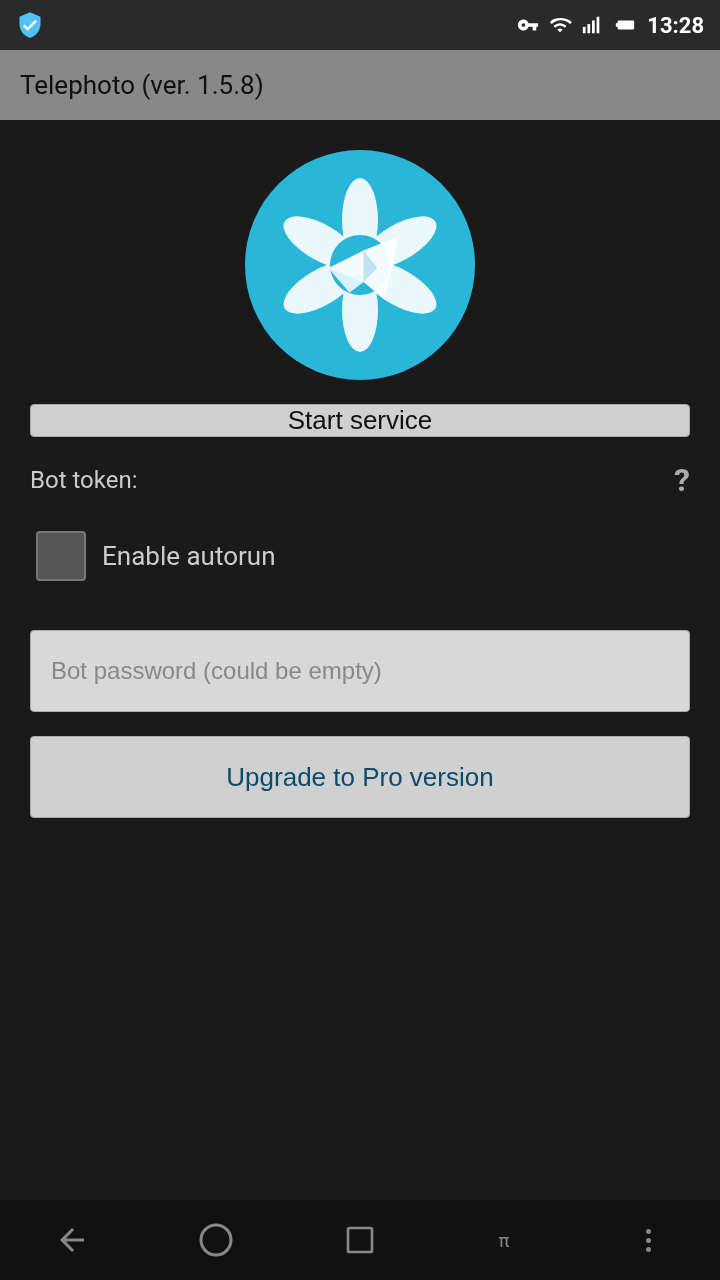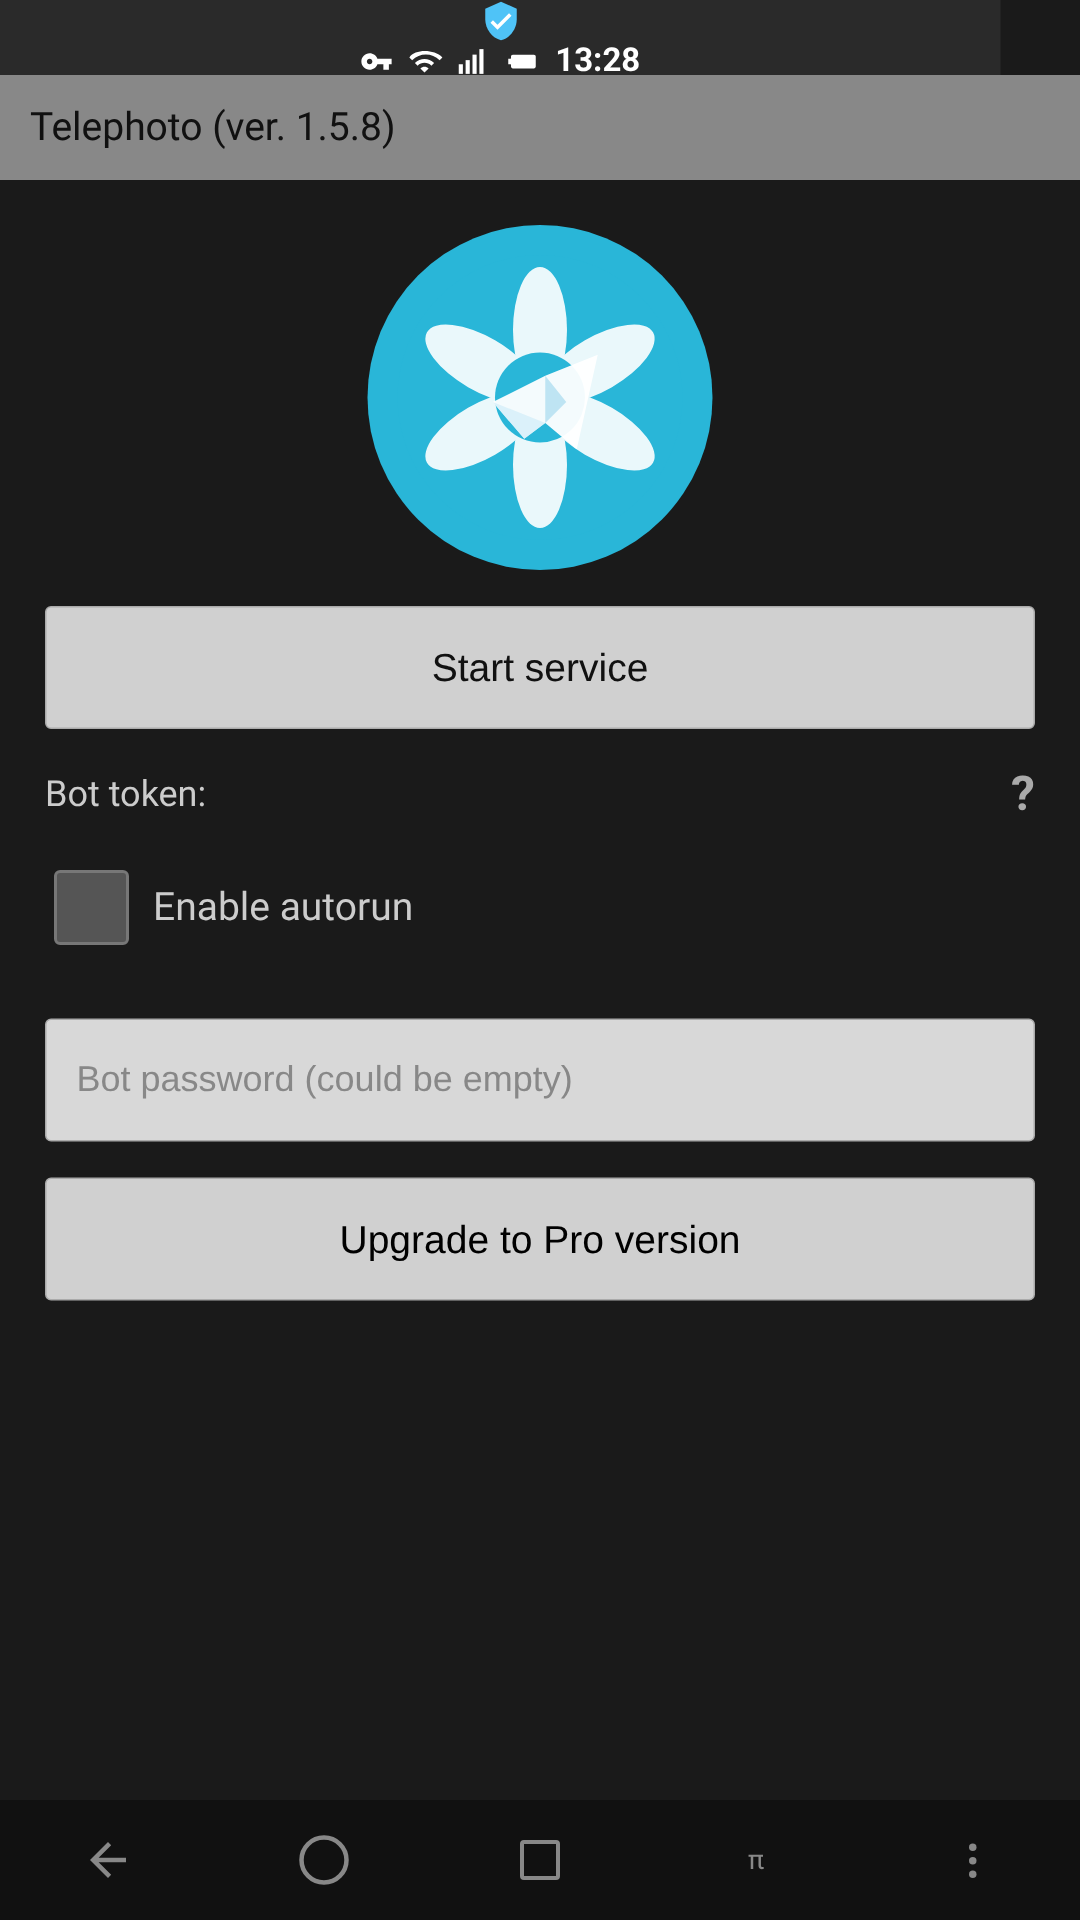--- a/index.html
+++ b/index.html
@@ -9,28 +9,27 @@
       width: 720px;
       height: 1280px;
       background: #1a1a1a;
       font-family: 'Roboto', Arial, sans-serif;
       overflow: hidden;
       position: relative;
     }
 
     
     .status-bar {
-      width: 667px;
+      width: 720px;
       height: 50px;
       background: #2a2a2a;
       display: flex;
       align-items: center;
       justify-content: space-between;
       padding: 0 16px;
-      flex-direction: column;
     }
 
     .status-bar-left {
       display: flex;
       align-items: center;
       gap: 8px;
     }
 
     .status-bar-right {
       display: flex;
@@ -90,20 +89,21 @@
       justify-content: center;
       position: relative;
       overflow: hidden;
     }
 
     
     .buttons-row {
       width: 100%;
       display: flex;
       gap: 16px;
+      flex-direction: column;
     }
 
     .service-button {
       flex: 1;
       height: 82px;
       background: #d0d0d0;
       border: 1px solid #aaa;
       border-radius: 4px;
       font-size: 26px;
       font-weight: normal;
@@ -196,21 +196,21 @@
     }
 
     
     .upgrade-button {
       width: 100%;
       height: 82px;
       background: #d0d0d0;
       border: 1px solid #aaa;
       border-radius: 4px;
       font-size: 26px;
-      color: #000000;
+      color: #0c4a6e;
       cursor: pointer;
       display: flex;
       align-items: center;
       justify-content: center;
     }
 
     
     .bottom-nav {
       position: absolute;
       bottom: 0;

